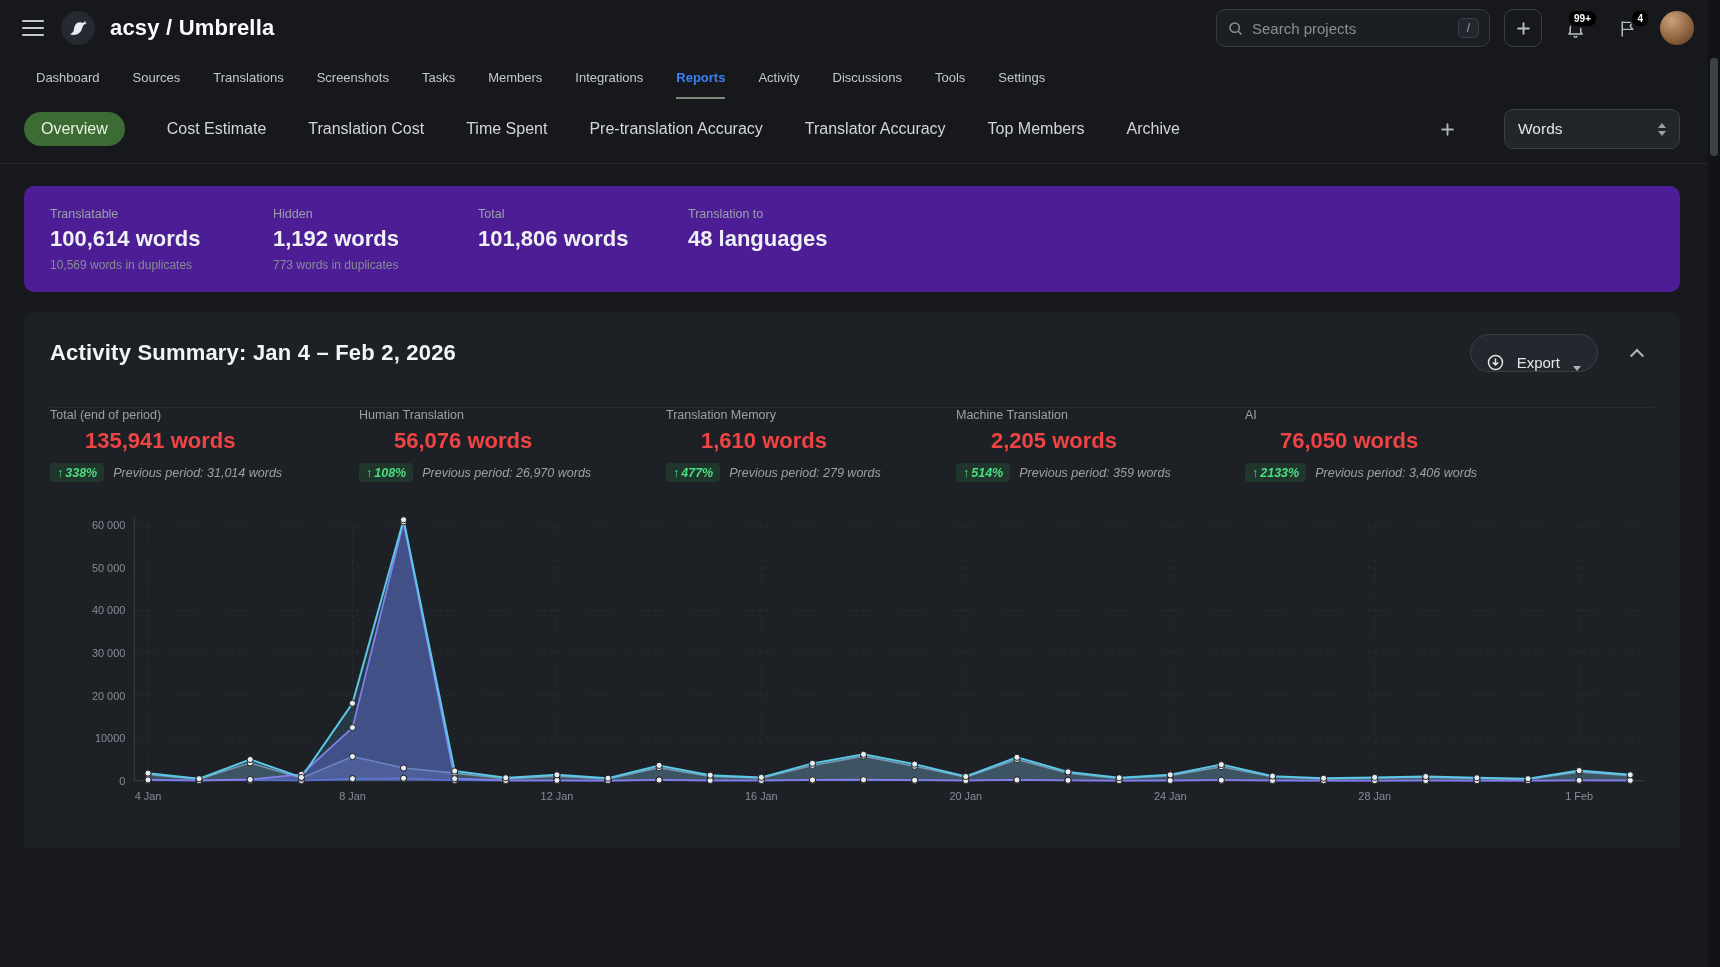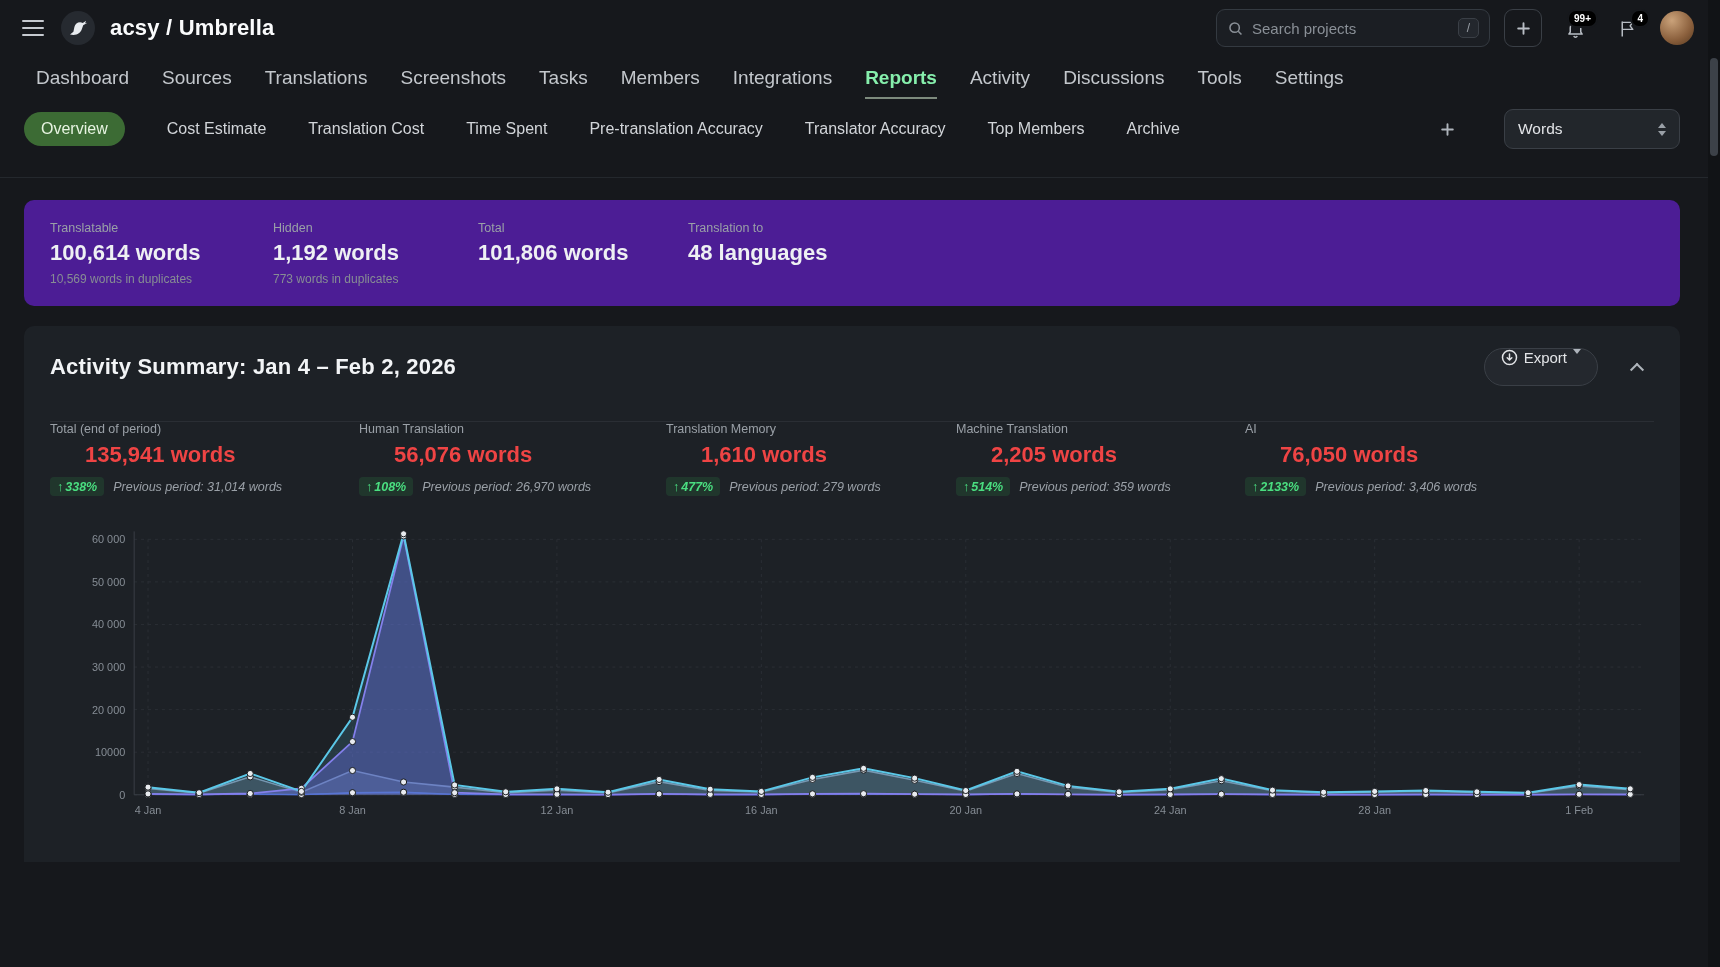--- a/index.html
+++ b/index.html
@@ -24,46 +24,46 @@
   .key-hint { background:#23272d; border:1px solid #3a3f46; border-radius:5px; font-size:12px; padding:2px 8px; color:#9aa0a7; }
   .icon-btn { width:38px; height:38px; display:flex; align-items:center; justify-content:center; background:transparent; border:none; color:#b9bec5; position:relative; }
   .icon-btn svg { width:21px; height:21px; }
   .add-btn { border:1px solid #3a3f46; border-radius:9px; }
   .add-btn svg { width:17px; height:17px; }
   .badge { position:absolute; top:0; right:-4px; background:#000000; color:#fff; font-size:10px; font-weight:700; border-radius:9px; padding:1.5px 5px; line-height:1.2; border:2px solid #16181c; }
   .avatar { width:34px; height:34px; border-radius:50%; border:none; background:radial-gradient(circle at 35% 28%, #caa27a, #8a5f3c 60%, #54381f); }
 
   
   .nav { display:flex; gap:33px; padding:0 26px 0 36px; height:43px; align-items:stretch; }
-  .nav a { color:#c3c7cc; font-size:19px; text-decoration:none; display:flex; align-items:center; border-bottom:2px solid transparent; padding-top:2px; }
-  .nav a.active { color:#86efac; font-weight:600; border-bottom-color:#7d8a7d; }
+  .nav a { color:#c3c7cc; font-size:13px; text-decoration:none; display:flex; align-items:center; border-bottom:2px solid transparent; padding-top:2px; }
+  .nav a.active { color:#3b82f6; font-weight:600; border-bottom-color:#7d8a7d; }
 
   
-  .subtabs { display:flex; align-items:center; gap:42px; padding:10px 40px 28px 24px; border-bottom:1px solid #24282d; }
+  .subtabs { display:flex; align-items:center; gap:42px; padding:10px 40px 14px 24px; border-bottom:1px solid #24282d; }
   .subtab { background:none; border:none; color:#d2d5d9; font-size:16px; padding:0; }
   .subtab.active { background:#3c6b34; color:#e7f4e1; padding:8px 17px; border-radius:19px; font-weight:500; }
   .subtab-add { background:none; border:none; color:#aeb4bb; margin-left:auto; width:30px; height:30px; display:flex; align-items:center; justify-content:center; }
   .subtab-add svg { width:17px; height:17px; }
   .words-select { width:176px; height:40px; background:#22262b; border:1px solid #3a3f46; border-radius:9px; display:flex; align-items:center; justify-content:space-between; padding:0 13px; font-size:15.5px; color:#e2e4e7; }
   .sort-arrows { display:flex; flex-direction:column; gap:3px; }
   .tri-up { width:0; height:0; border-left:4px solid transparent; border-right:4px solid transparent; border-bottom:5px solid #9aa0a7; }
   .tri-down { width:0; height:0; border-left:4px solid transparent; border-right:4px solid transparent; border-top:5px solid #9aa0a7; }
 
   
   .main { padding:0 40px 0 24px; }
   .stats-band { margin-top:22px; background:#4c1d95; border-radius:10px; padding:21px 26px 20px; display:grid; grid-template-columns:223px 205px 210px 1fr; }
   .stat-label { font-size:12.5px; color:#9aa0a7; margin-bottom:5px; }
   .stat-value { font-size:22px; font-weight:600; color:#eef0f3; }
   .stat-sub { font-size:12px; color:#878d94; margin-top:6px; }
   .stat-sub:empty { display:none; }
 
   .activity-card { margin-top:20px; background:#1d2126; border-radius:10px 10px 0 0; padding:22px 26px 40px; }
   .card-header { display:flex; align-items:center; padding-bottom:35px; border-bottom:1px solid #2a2e34; }
   .card-title { font-size:22px; font-weight:700; letter-spacing:.2px; color:#f2f4f6; }
-  .export-btn { margin-left:auto; display:flex; align-items:flex-start; gap:6px; background:#24282e; border:1px solid #3a3f46; color:#e2e4e7; border-radius:19px; height:38px; padding:0 16px; font-size:15px; }
+  .export-btn { margin-left:auto; display:flex; align-items:flex-end; gap:13px; background:#24282e; border:1px solid #3a3f46; color:#e2e4e7; border-radius:19px; height:38px; padding:0 16px; font-size:15px; }
   .export-btn svg { width:17px; height:17px; }
   .caret-down { width:0; height:0; border-left:4.5px solid transparent; border-right:4.5px solid transparent; border-top:5.5px solid #aeb4bb; }
   .collapse-btn { margin-left:22px; background:none; border:none; width:34px; height:34px; display:flex; align-items:center; justify-content:center; }
   .chev { width:10px; height:10px; border-right:2px solid #aeb4bb; border-bottom:2px solid #aeb4bb; }
   .chev.up { transform:rotate(-135deg) translate(-2px,-2px); }
   .chev.down { transform:rotate(45deg) translate(-2px,-2px); }
 
   .section-title { font-size:17px; font-weight:700; margin:22px 0 20px; color:#eef0f3; }
   .metrics { display:grid; grid-template-columns:309px 307px 290px 289px 1fr; }
   .m-label { font-size:12.5px; color:#9aa0a7; margin-bottom:6px; }

